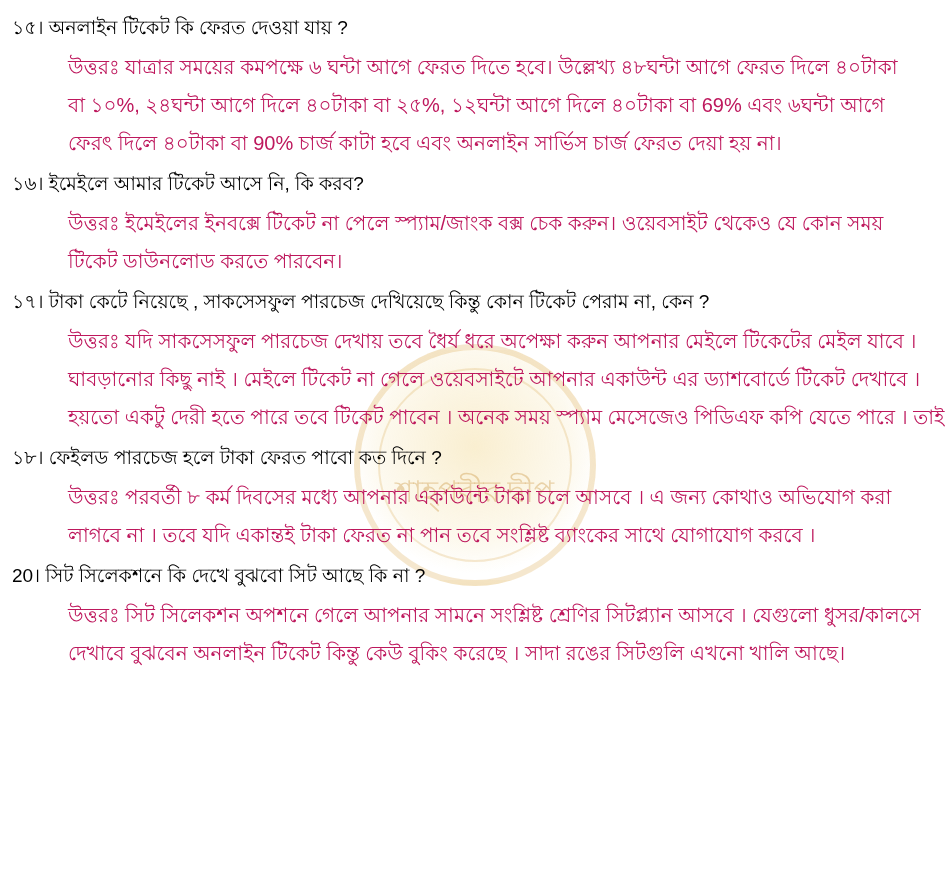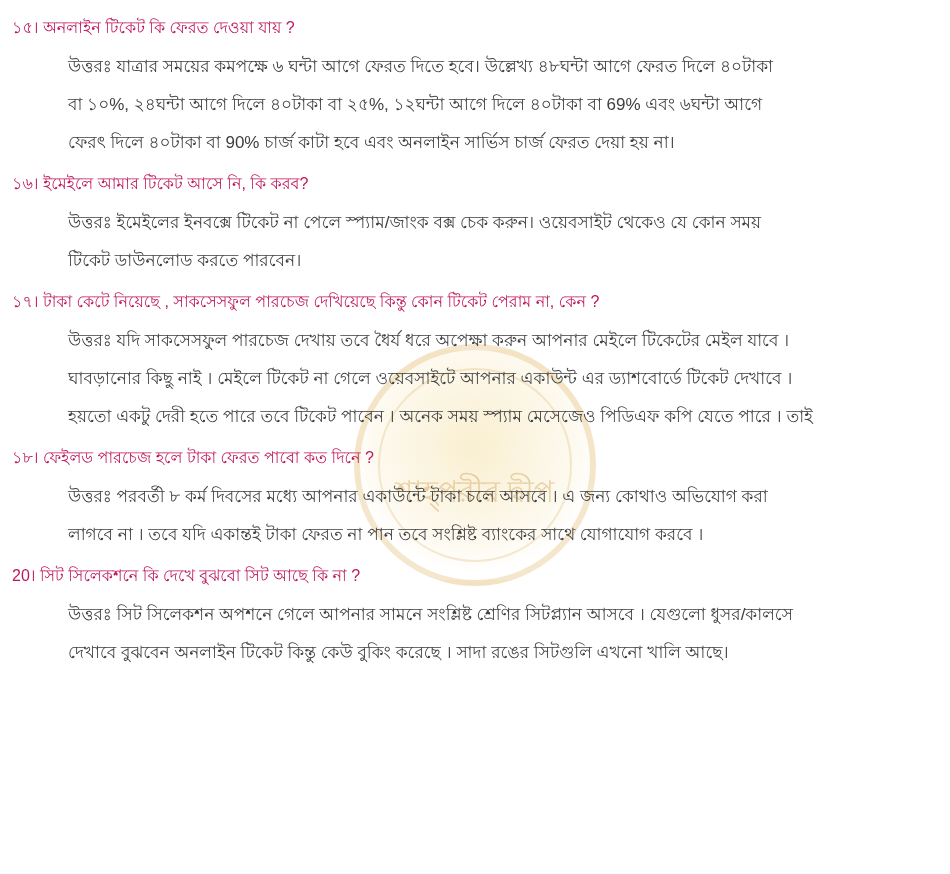--- a/index.html
+++ b/index.html
@@ -58,29 +58,29 @@
     font-family: "Liberation Serif", "DejaVu Serif", serif;
   }
   .content {
     position: relative;
     z-index: 1;
   }
   .qa-block {
     margin: 0 0 2px 0;
   }
   .question {
-    font-size: 16px;
+    font-size: 19px;
     line-height: 40px;
-    color: #be185d;
+    color: #000000;
     white-space: nowrap;
   }
   .answer {
-    font-size: 17px;
+    font-size: 20px;
     line-height: 38px;
-    color: #404040;
+    color: #be185d;
     padding-left: 56px;
   }
   .answer .ln {
     display: block;
     white-space: nowrap;
   }
 </style>
 </head>
 <body>
 

